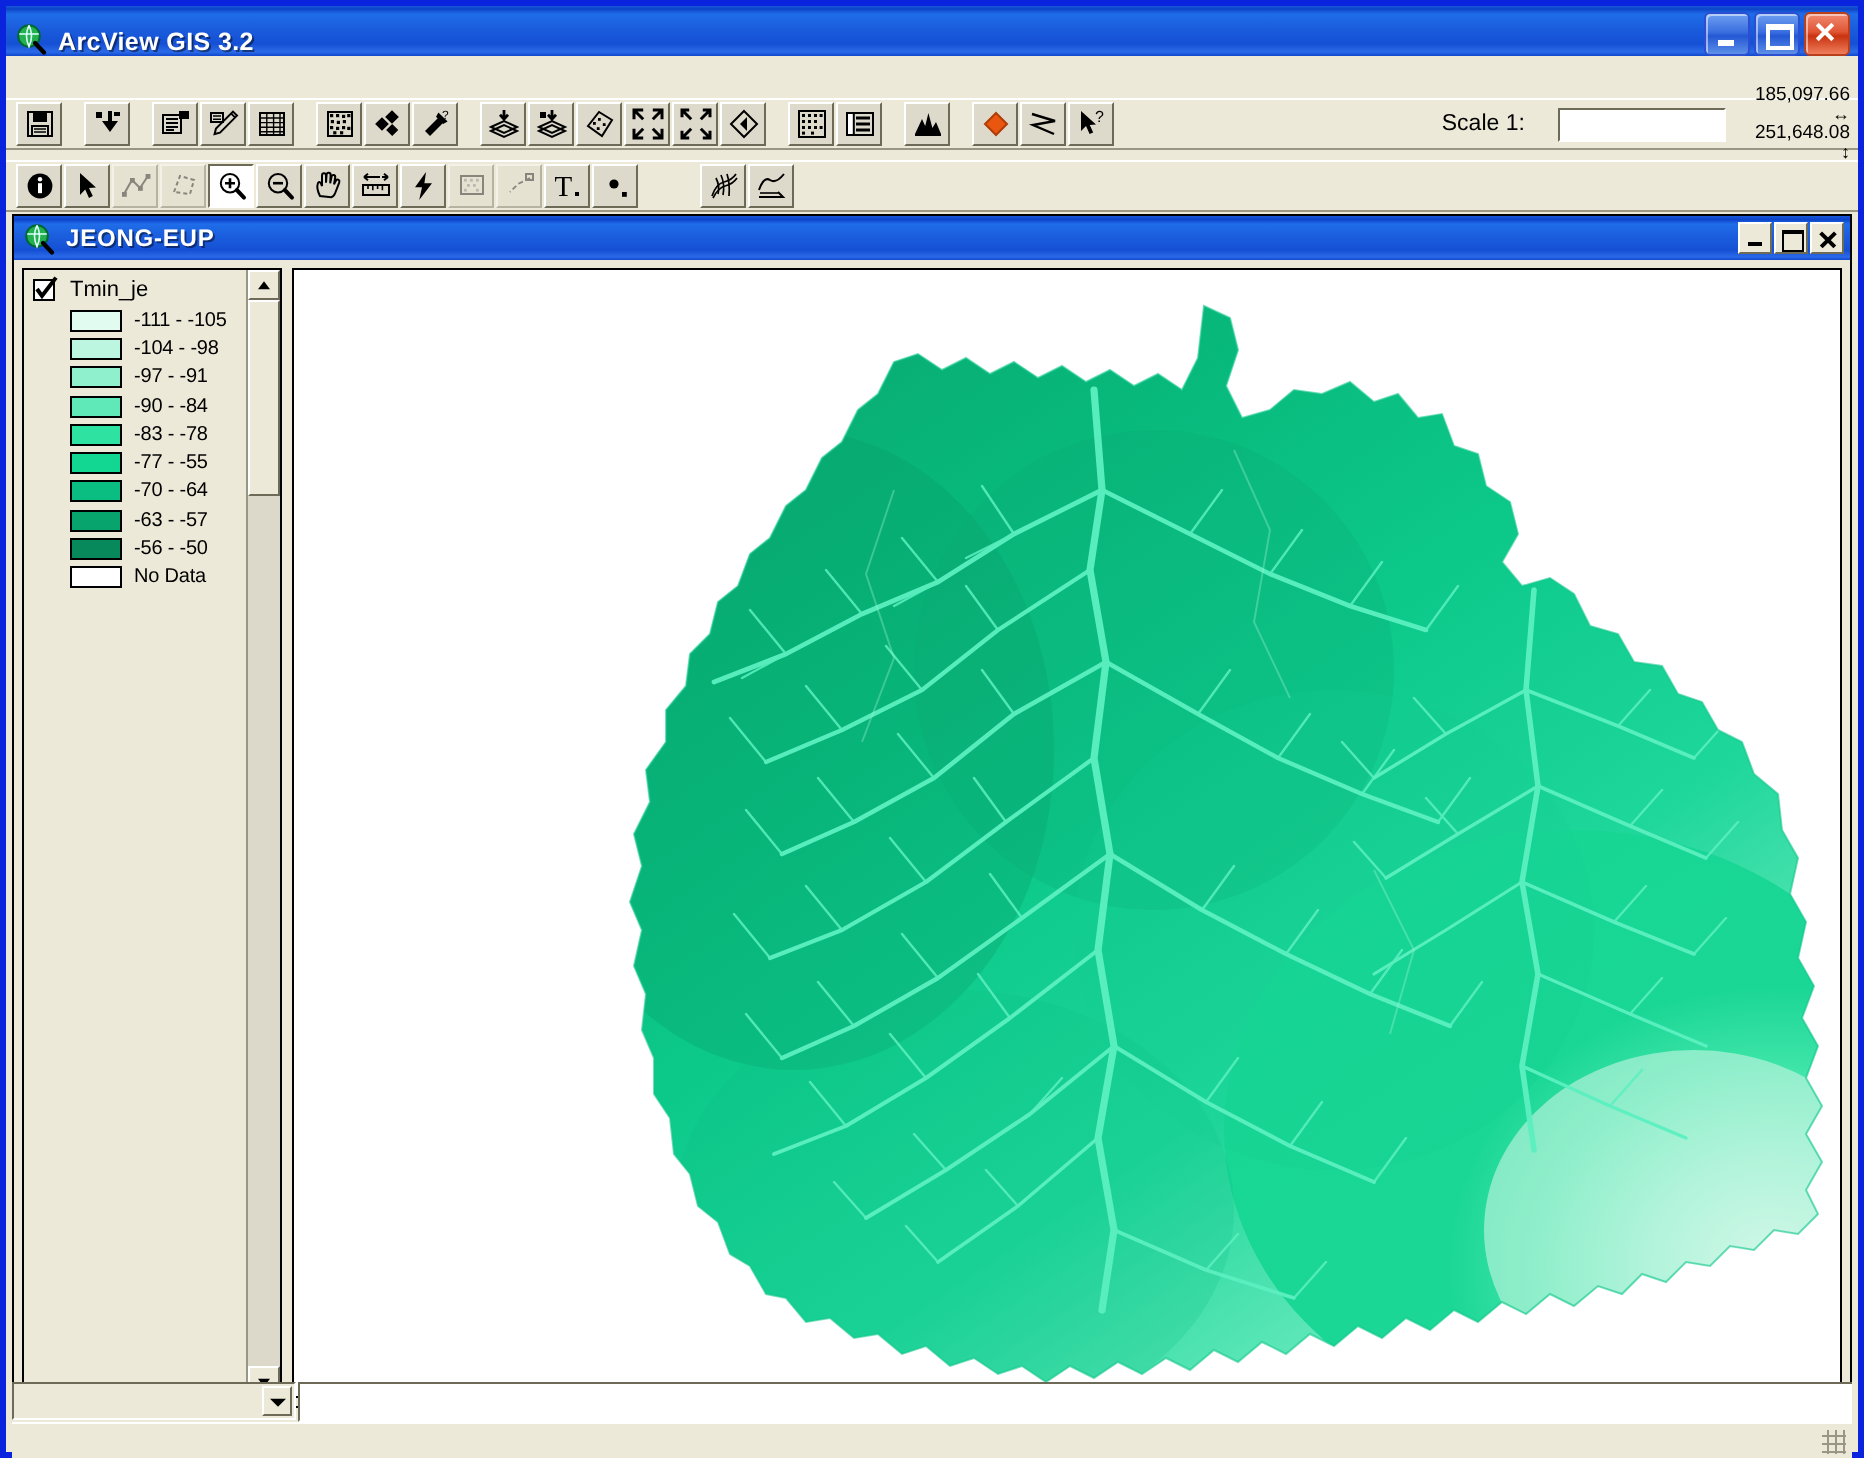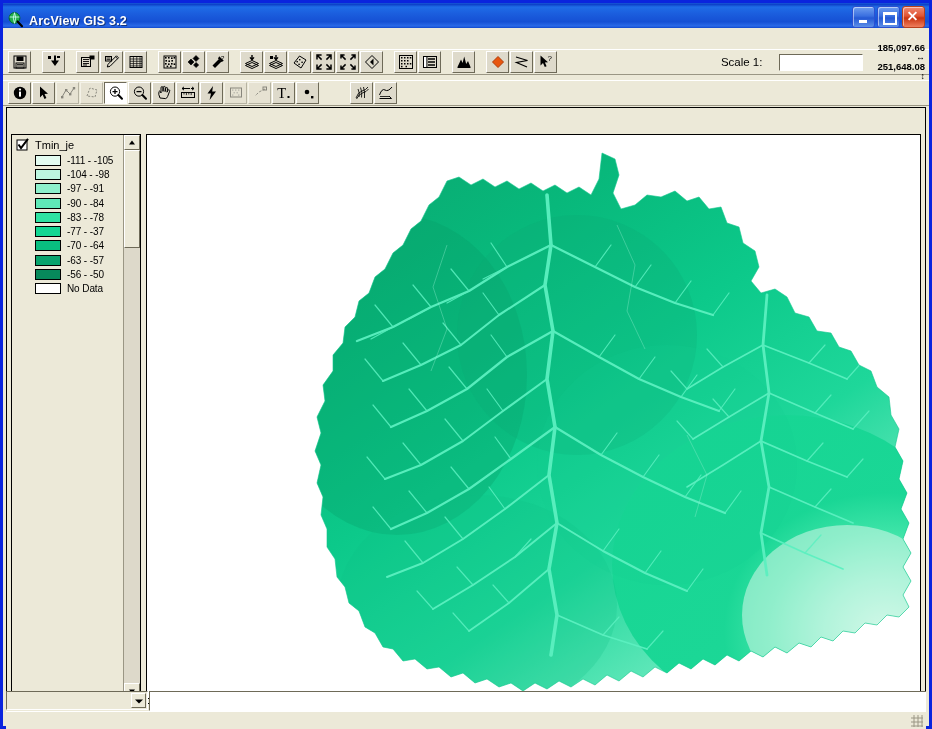--- a/index.html
+++ b/index.html
@@ -57,21 +57,21 @@
   .tbtn svg{display:block;}
 
   
   .scalebox{margin-left:auto;display:flex;align-items:center;padding-right:4px;}
   .scale-lbl{font-size:11.5px;color:#000;margin-right:17px;font-family:"Liberation Sans",sans-serif;}
   .scale-inp{width:84px;height:17px;background:#fff;border:1px solid #6e6a58;
      border-right-color:#fff;border-bottom-color:#fff;box-sizing:border-box;}
   .coords{margin-left:14px;text-align:right;line-height:9.5px;font-size:9.5px;
      font-family:"Liberation Sans",sans-serif;color:#000;}
   .coords span{display:block;white-space:nowrap;}
-  .coords b{font-weight:bold;text-align:right;}
+  .coords b{font-weight:normal;text-align:right;}
   .arrw{display:inline-block;margin-left:3px;font-size:9px;}
 
   
   #view{position:absolute;left:3px;top:104px;width:920px;height:597px;
      background:#ece9d8;border:1px solid #000;box-sizing:border-box;}
   .vtitle{height:22px;background:linear-gradient(180deg,#1657d8 0%,#0d43c8 8%,#1f6de8 18%,
           #1b5ede 45%,#1550d4 78%,#2a6ae8 93%,#0f47cc 100%);
      display:flex;align-items:center;}
   .vtitle .t{color:#fff;font-weight:bold;font-size:12px;letter-spacing:.4px;
      text-shadow:1px 1px 0 rgba(0,0,0,.45);}
@@ -509,20 +509,42 @@
       <svg width="16" height="16" viewBox="0 0 16 16">
         <path d="M1.5 10 Q4 3 7 5 Q10 7 14 2" stroke="#000" stroke-width="1" fill="none"></path>
         <path d="M1.5 13.5 h12 l-2.5 -2.5" stroke="#000" stroke-width="1" fill="none"></path>
         <path d="M2 11.5 h9" stroke="#000" stroke-width=".8"></path>
       </svg>
     </div>
   </div>
 
   <div id="view">
 
+    <div class="vtitle">
+      <div style="width:17px;height:17px;margin:0 5px 0 4px;">
+        <svg width="17" height="17" viewBox="0 0 17 17">
+          <circle cx="7.5" cy="7" r="5.4" fill="#22b14c" stroke="#063"></circle>
+          <path d="M2.6 6 H12.4 M7.5 1.7 Q10 7 7.5 12.3 Q5 7 7.5 1.7" stroke="#dff" stroke-width=".8" fill="none"></path>
+          <path d="M10.5 10.5 L15 15.2" stroke="#000" stroke-width="2.2" stroke-linecap="round"></path>
+        </svg>
+      </div>
+      <div class="t">JEONG-EUP</div>
+      <div class="vbtns">
+        <div class="vb mn">
+            <i></i>
+          </div>
+        <div class="vb mx">
+            <i></i>
+          </div>
+        <div class="vb cl">
+            <i></i>
+            <i class="b"></i>
+          </div>
+      </div>
+    </div>
 
     <div class="vbody">
 
       <div class="legend-pane">
         <div class="legend-inner">
 
           <div class="lg-theme">
             <span class="chk">
               <svg width="14" height="14" viewBox="0 0 14 14">
                 <rect x="1" y="2" width="10" height="10" fill="#fff" stroke="#000"></rect>
@@ -548,21 +570,21 @@
               <div class="lg-row">
                 <span class="sw" style="background: rgb(95, 233, 184);"></span>
                 <span class="lg-lab">-90 - -84</span>
               </div>
               <div class="lg-row">
                 <span class="sw" style="background: rgb(46, 226, 162);"></span>
                 <span class="lg-lab">-83 - -78</span>
               </div>
               <div class="lg-row">
                 <span class="sw" style="background: rgb(18, 215, 147);"></span>
-                <span class="lg-lab">-77 - -37</span>
+                <span class="lg-lab">-77 - -55</span>
               </div>
               <div class="lg-row">
                 <span class="sw" style="background: rgb(9, 190, 128);"></span>
                 <span class="lg-lab">-70 - -64</span>
               </div>
               <div class="lg-row">
                 <span class="sw" style="background: rgb(8, 164, 109);"></span>
                 <span class="lg-lab">-63 - -57</span>
               </div>
               <div class="lg-row">

